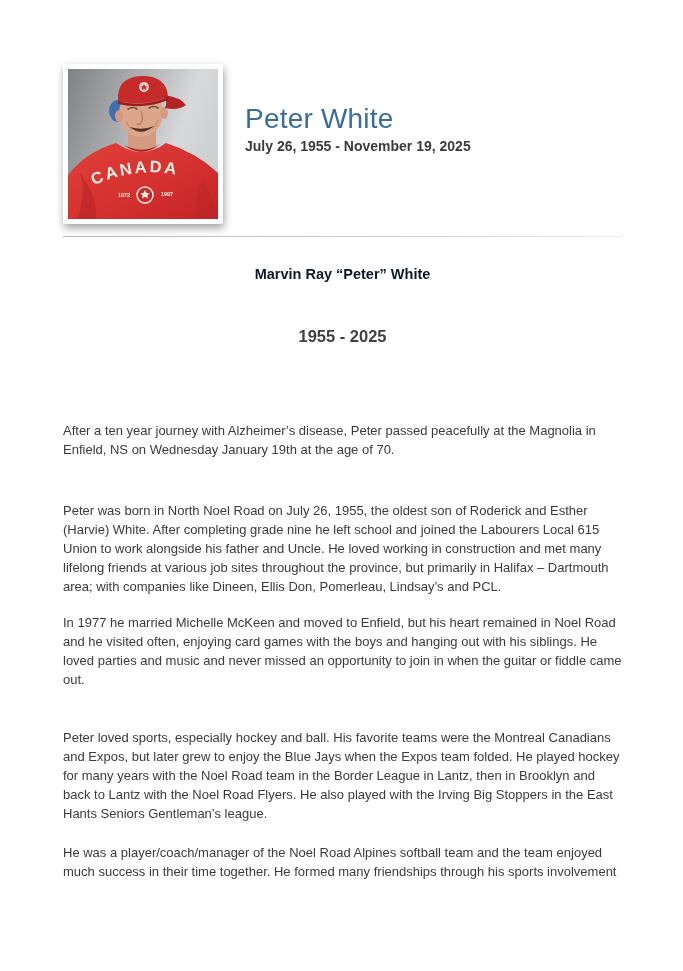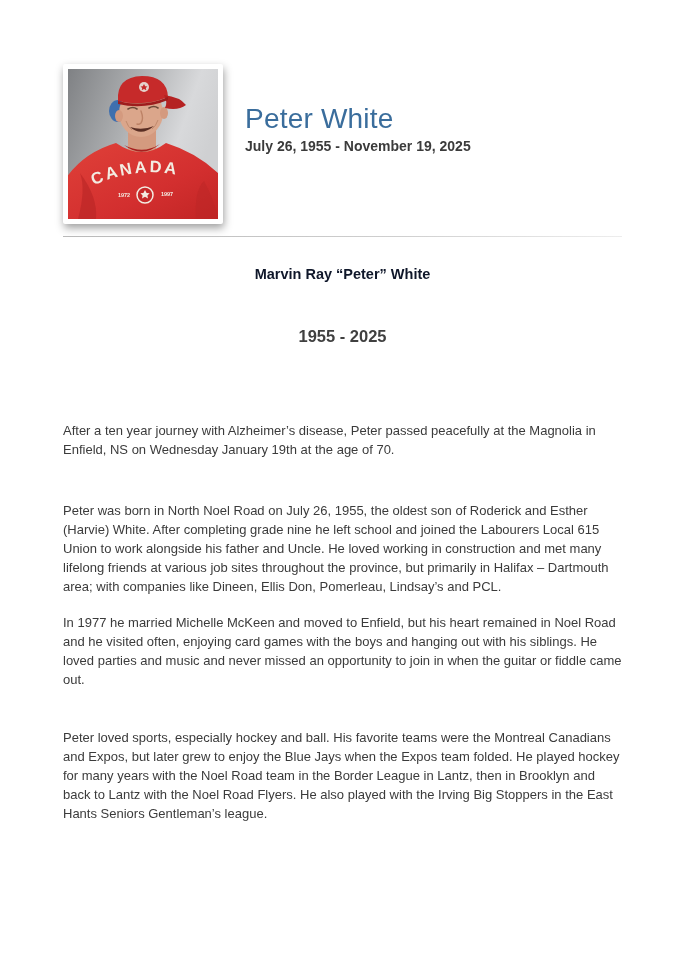--- a/index.html
+++ b/index.html
@@ -177,15 +177,16 @@
   <div class="divider"></div>
 
   <div class="full-name">Marvin Ray “Peter” White</div>
   <div class="years">1955 - 2025</div>
 
   <div class="obit-body">
     <p class="gap-a">After a ten year journey with Alzheimer’s disease, Peter passed peacefully at the Magnolia in Enfield, NS on Wednesday January 19th at the age of 70.</p>
     <p class="gap-b">Peter was born in North Noel Road on July 26, 1955, the oldest son of Roderick and Esther (Harvie) White. After completing grade nine he left school and joined the Labourers Local 615 Union to work alongside his father and Uncle. He loved working in construction and met many lifelong friends at various job sites throughout the province, but primarily in Halifax – Dartmouth area; with companies like Dineen, Ellis Don, Pomerleau, Lindsay’s and PCL.</p>
     <p class="gap-c">In 1977 he married Michelle McKeen and moved to Enfield, but his heart remained in Noel Road and he visited often, enjoying card games with the boys and hanging out with his siblings. He loved parties and music and never missed an opportunity to join in when the guitar or fiddle came out.</p>
     <p class="gap-d">Peter loved sports, especially hockey and ball. His favorite teams were the Montreal Canadians and Expos, but later grew to enjoy the Blue Jays when the Expos team folded. He played hockey for many years with the Noel Road team in the Border League in Lantz, then in Brooklyn and back to Lantz with the Noel Road Flyers. He also played with the Irving Big Stoppers in the East Hants Seniors Gentleman’s league.</p>
+    <p>He was a player/coach/manager of the Noel Road Alpines softball team and the team enjoyed much success in their time together. He formed many friendships through his sports involvement</p>
   </div>
 
 </div>
 
 </body></html>

